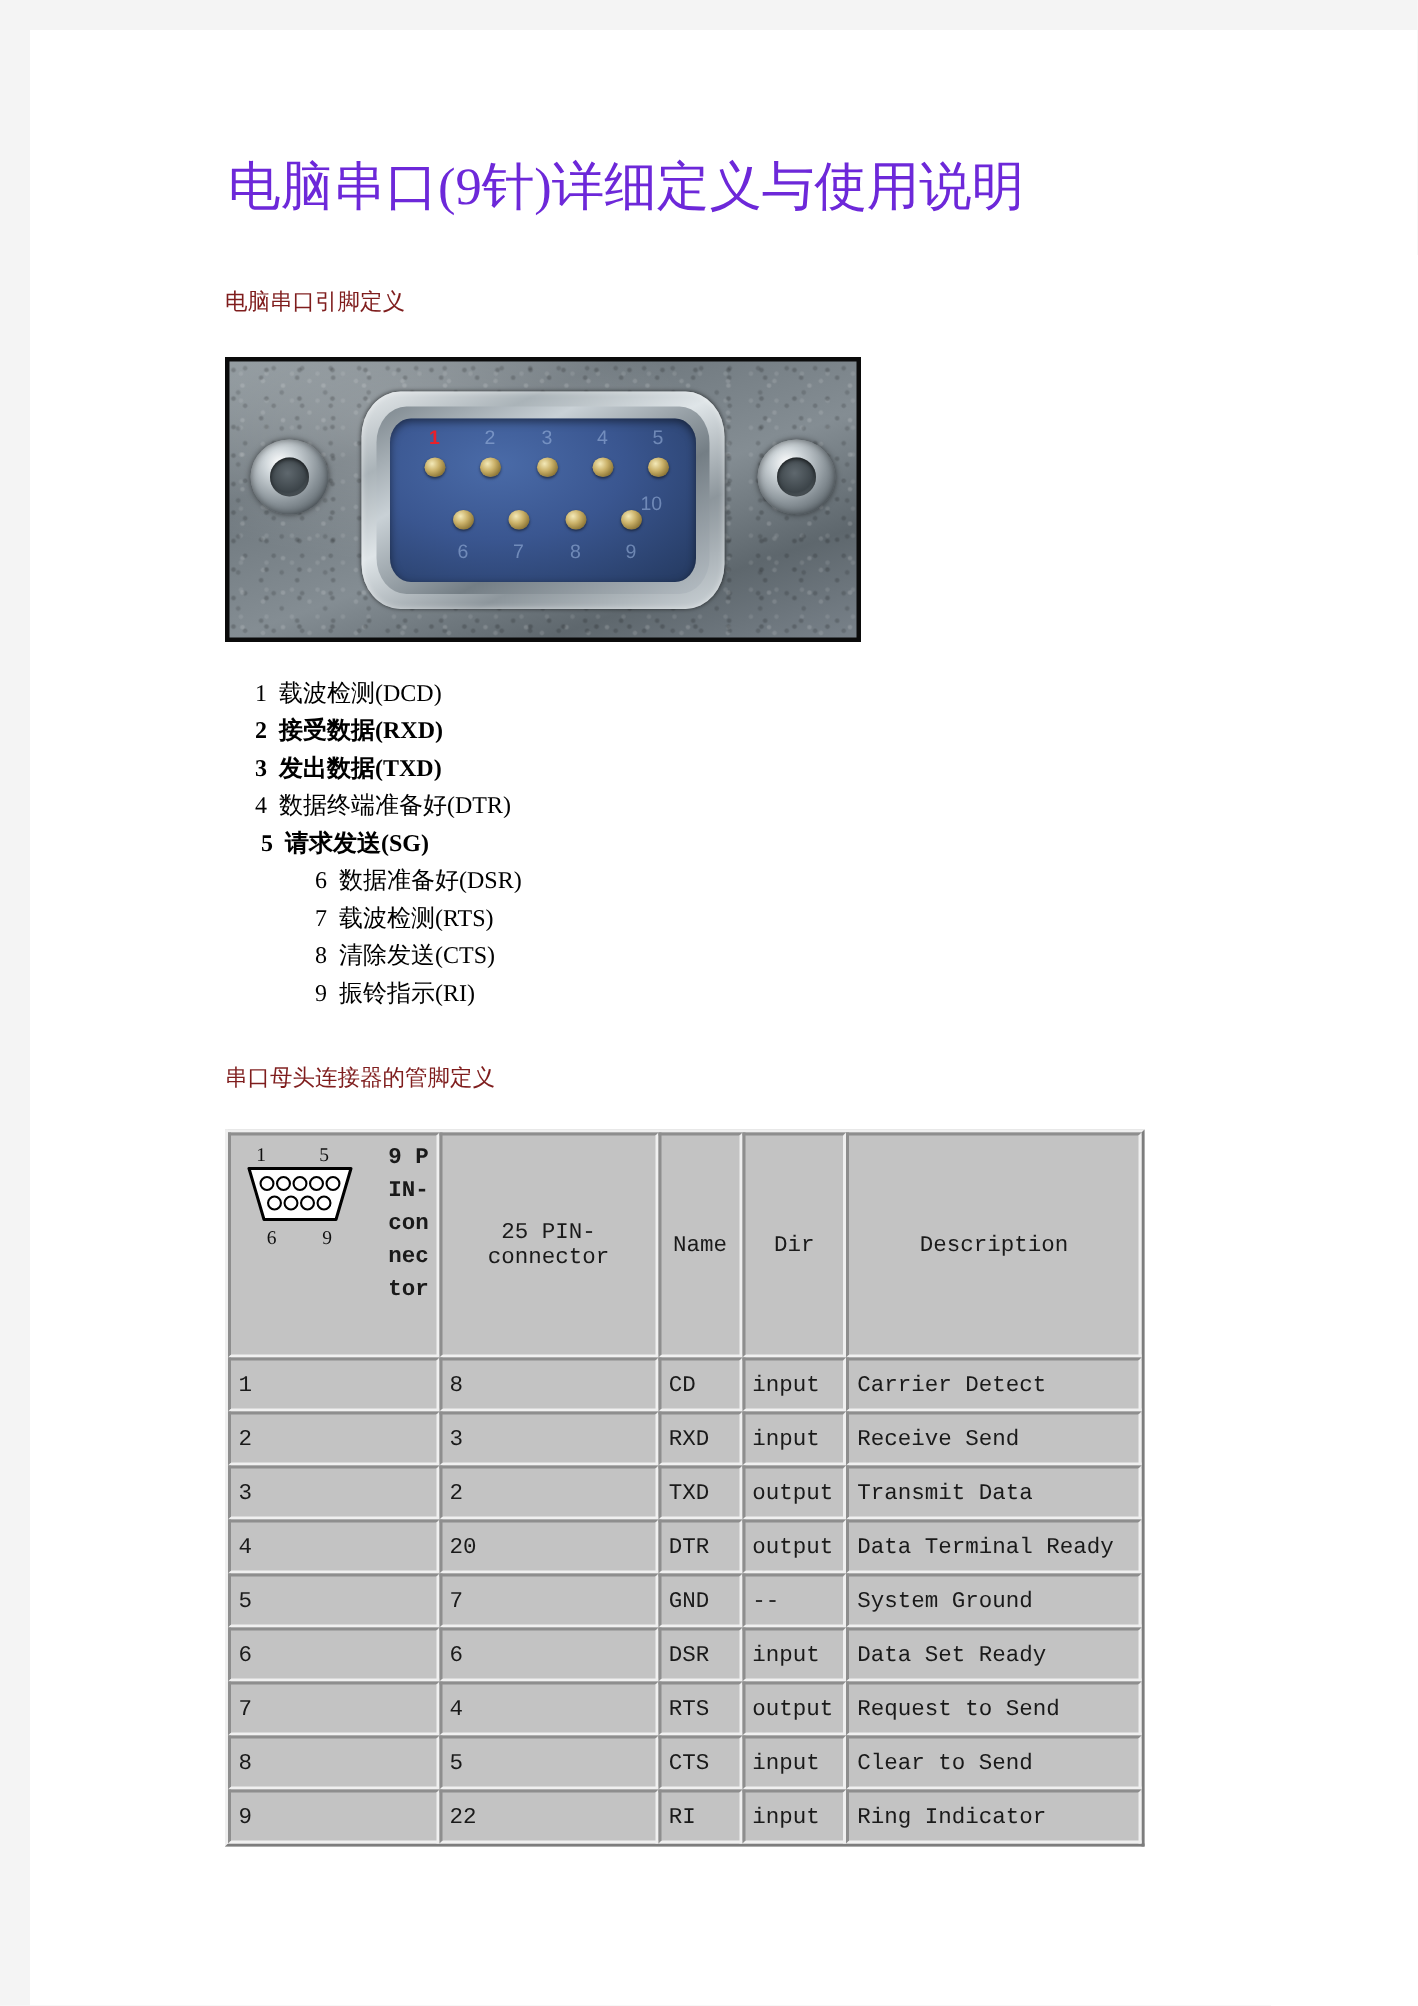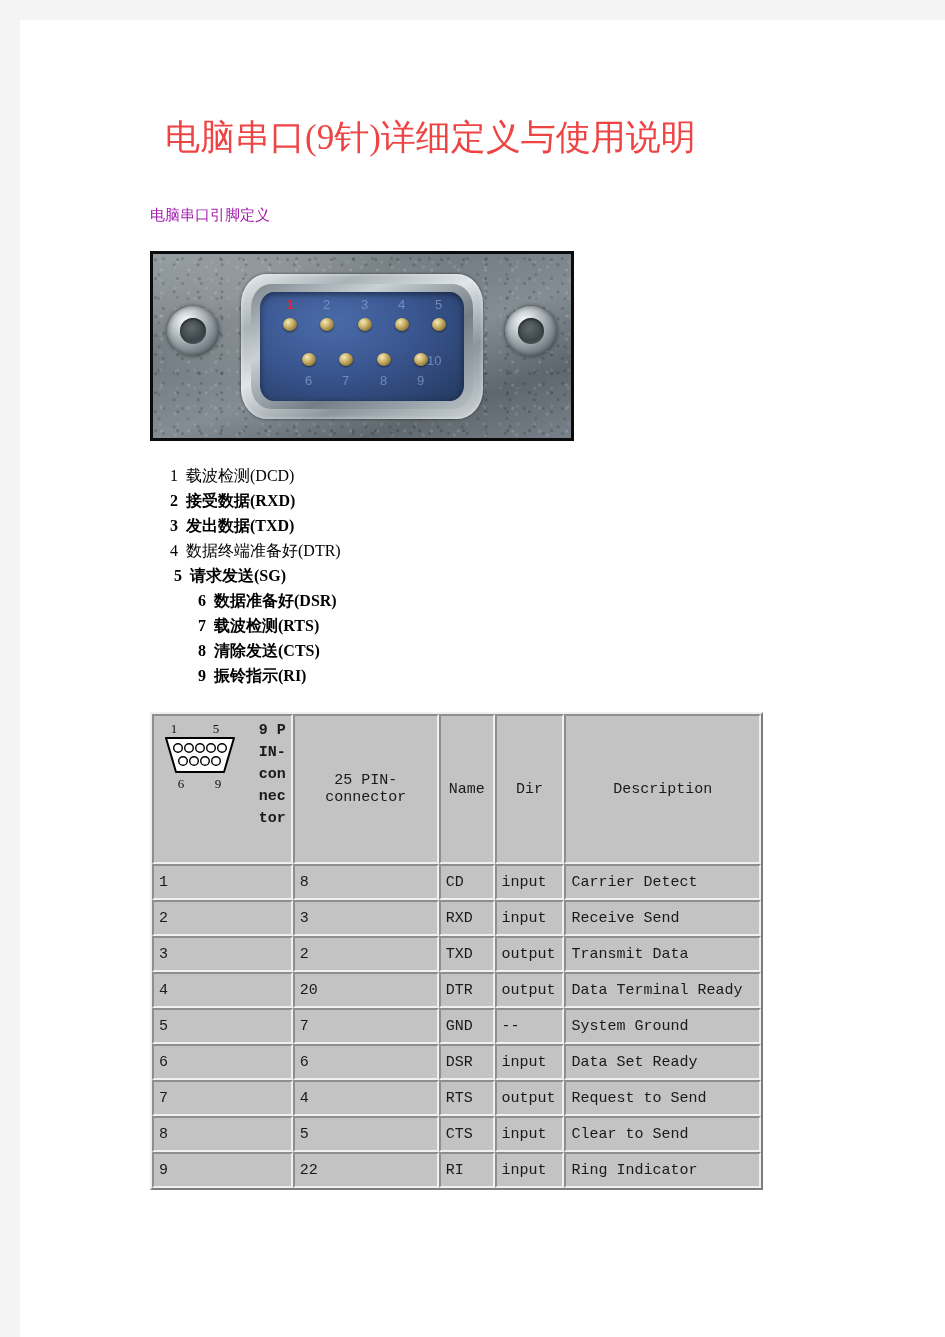--- a/index.html
+++ b/index.html
@@ -27,32 +27,32 @@
     left: 130px;
     top: 80px;
     width: 700px;
   }
 
   
   .doc-title {
     font-family: "Liberation Serif", "DejaVu Serif", serif;
     font-size: 35px;
     font-weight: normal;
-    color: #ef4444;
-    margin: 15px;
+    color: #6d28d9;
+    margin: 2px;
     padding: 0;
     line-height: 46px;
     letter-spacing: 0px;
   }
 
   
   .subhead {
     font-family: "Liberation Serif", "DejaVu Serif", serif;
     font-size: 15px;
-    color: #a21caf;
+    color: #7f1d1d;
     margin: 0;
     padding: 0;
     line-height: 20px;
   }
   .sub1 { margin-top: 44px; }
   .sub2 { margin-top: 34px; }
 
   
   .photo-wrap {
     margin-top: 26px;
@@ -167,21 +167,21 @@
     white-space: nowrap;
     display: block;
     width: fit-content;
   }
   .pin-line .no { display: inline-block; }
   .pin-line.em {
     font-weight: bold;
   }
   .ind0 { margin-left: 20px; }
   .ind1 { margin-left: 24px; }
-  .ind2 { margin-left: 48px; font-weight: bold; }
+  .ind2 { margin-left: 60px; }
 
   
   .pin-table {
     margin-top: 24px;
     border-collapse: separate;
     border-spacing: 0;
     width: 613px;
     background: #c3c3c3;
     border: 2px solid;
     border-color: #efefef #7d7d7d #7d7d7d #efefef;
@@ -260,21 +260,21 @@
               <span class="pnum" style="left:101px; top:6px;">3</span>
               <span class="pnum" style="left:138px; top:6px;">4</span>
               <span class="pnum" style="left:175px; top:6px;">5</span>
 
               <span class="pin" style="left:23px; top:26px;"></span>
               <span class="pin" style="left:60px; top:26px;"></span>
               <span class="pin" style="left:98px; top:26px;"></span>
               <span class="pin" style="left:135px; top:26px;"></span>
               <span class="pin" style="left:172px; top:26px;"></span>
 
-              <span class="pnum" style="left:167px; top:62px;">10</span>
+              <span class="pnum" style="left:167px; top:50px;">10</span>
 
               <span class="pin" style="left:42px; top:61px;"></span>
               <span class="pin" style="left:79px; top:61px;"></span>
               <span class="pin" style="left:117px; top:61px;"></span>
               <span class="pin" style="left:154px; top:61px;"></span>
 
               <span class="pnum" style="left:45px; top:82px;">6</span>
               <span class="pnum" style="left:82px; top:82px;">7</span>
               <span class="pnum" style="left:120px; top:82px;">8</span>
               <span class="pnum" style="left:157px; top:82px;">9</span>
@@ -298,20 +298,21 @@
 
       <div class="pin-line ind2"><span class="no">6</span>&nbsp;&nbsp;<span>数据准备好(DSR)</span></div>
 
       <div class="pin-line ind2"><span class="no">7</span>&nbsp;&nbsp;<span>载波检测(RTS)</span></div>
 
       <div class="pin-line ind2"><span class="no">8</span>&nbsp;&nbsp;<span>清除发送(CTS)</span></div>
 
       <div class="pin-line ind2"><span class="no">9</span>&nbsp;&nbsp;<span>振铃指示(RI)</span></div>
     </div>
 
+    <p class="subhead sub2">串口母头连接器的管脚定义</p>
 
     <table class="pin-table">
       <thead>
         <tr>
           <th class="col-conn conn-cell">
             <div class="conn-head">
               <div class="conn-fig">
                 <svg class="dsub-svg" width="88" height="74" viewBox="0 0 88 74">
                   <text x="12" y="13" font-family="Liberation Serif, serif" font-size="13" fill="#111" text-anchor="middle">1</text>
                   <text x="54" y="13" font-family="Liberation Serif, serif" font-size="13" fill="#111" text-anchor="middle">5</text>

